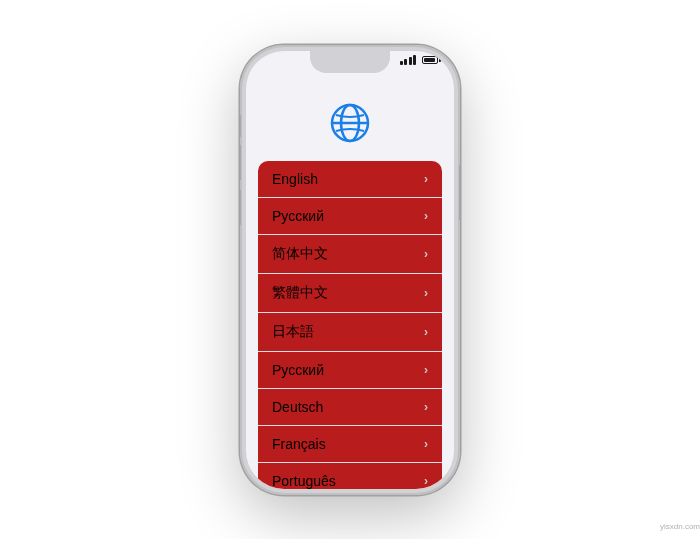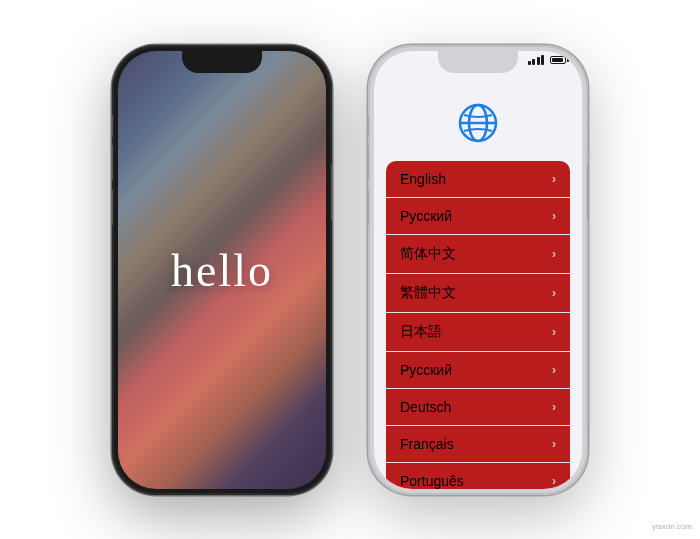--- a/index.html
+++ b/index.html
@@ -273,47 +273,31 @@
     .btn-mute {
       width: 4px;
       height: 22px;
       top: 70px;
     }
 
     
     .watermark {
       position: absolute;
       bottom: 8px;
-      right: 8px;
+      right: 0;
       font-size: 8px;
       color: rgba(100,100,100,0.5);
       z-index: 100;
     }
   </style>
 </head>
 <body>
 
 <div class="phones-container">
 
-  <div class="phone phone-left">
-
-    <div class="side-button-left btn-mute"></div>
-    <div class="side-button-left btn-vol1"></div>
-    <div class="side-button-left btn-vol2"></div>
-    <div class="side-button-right btn-power"></div>
-
-    <div class="screen">
-
-      <div class="notch"></div>
-
-      <div class="hello-screen">
-        <div class="hello-text">hello</div>
-      </div>
-    </div>
-  </div>
 
   <div class="phone phone-right">
 
     <div class="side-button-left btn-mute"></div>
     <div class="side-button-left btn-vol1"></div>
     <div class="side-button-left btn-vol2"></div>
     <div class="side-button-right btn-power"></div>
 
     <div class="screen">
 

